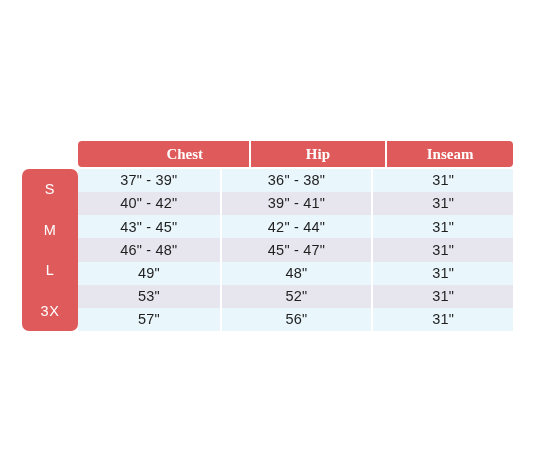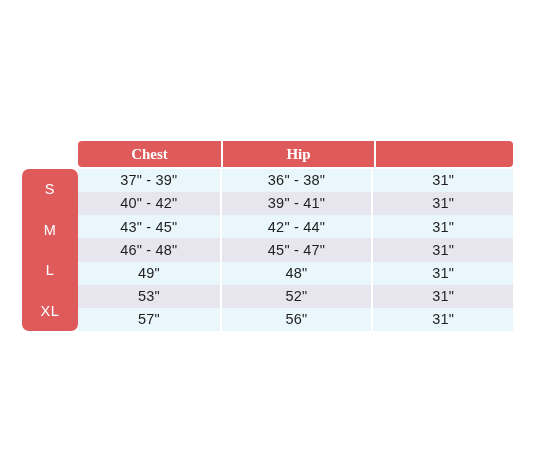--- a/index.html
+++ b/index.html
@@ -67,21 +67,21 @@
     display: flex;
     align-items: center;
     justify-content: center;
     color: #ffffff;
     font-family: "Liberation Serif", serif;
     font-size: 15px;
     font-weight: 700;
     line-height: 1;
     box-sizing: border-box;
   }
-  .head-cell.c-chest  { width: 143px; }
+  .head-cell.c-chest  { width: 143px; margin-left: 43px; }
   .head-cell.c-hip    { width: 151px; }
   .head-cell.c-inseam { width: 141px; }
   .head-div {
     width: 2px;
     background: #ffffff;
     align-self: stretch;
     flex: 0 0 auto;
   }
 
   
@@ -126,28 +126,29 @@
 </style>
 </head>
 <body>
 
 <div id="chart-wrap">
 
   <div id="size-rail">
     <div class="size-cell">S</div>
     <div class="size-cell">M</div>
     <div class="size-cell">L</div>
-    <div class="size-cell">XL</div>
+    <div class="size-cell">3X</div>
   </div>
 
   <div id="table-header">
     <div class="head-cell c-chest">Chest</div>
     <div class="head-div"></div>
     <div class="head-cell c-hip">Hip</div>
     <div class="head-div"></div>
+    <div class="head-cell c-inseam">Inseam</div>
   </div>
 
   <div id="table-body">
 
     <div class="body-row stripe-a">
       <div class="body-cell c-chest">37" - 39"</div>
       <div class="body-div"></div>
       <div class="body-cell c-hip">36" - 38"</div>
       <div class="body-div"></div>
       <div class="body-cell c-inseam">31"</div>

